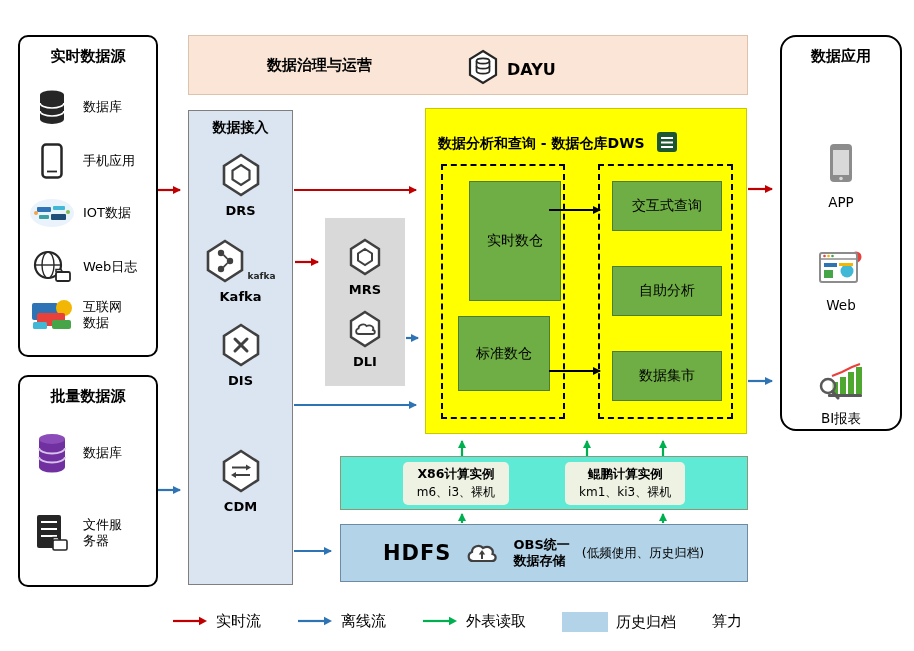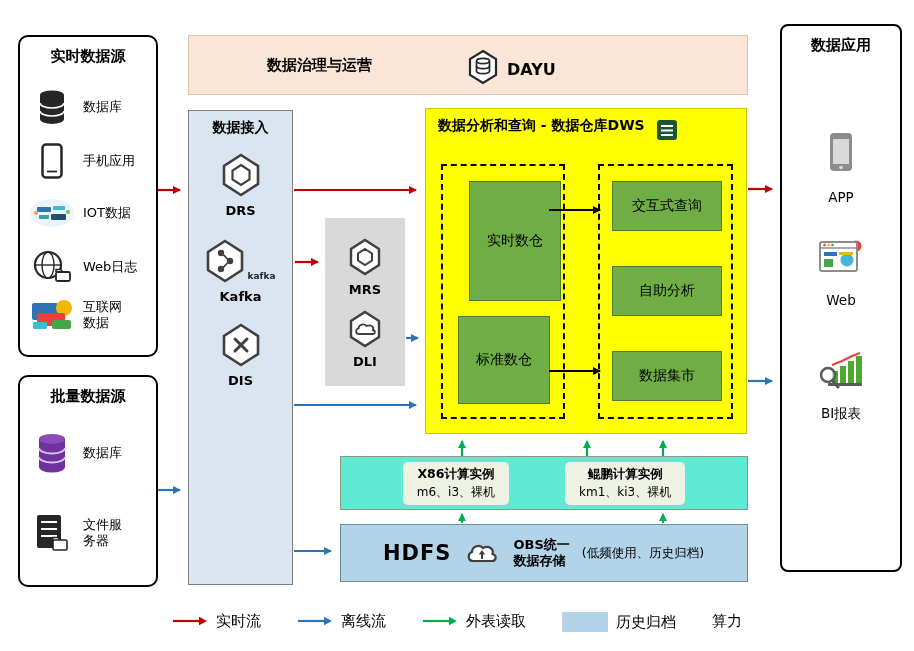--- a/index.html
+++ b/index.html
@@ -21,40 +21,40 @@
 
   .ingest{position:absolute;left:188px;top:110px;width:105px;height:475px;background:#dbe5f1;border:1px solid #7f7f7f}
   .ing-item{position:absolute;left:0;width:100%;text-align:center}
   .ing-label{font-weight:bold;font-size:13px;margin-top:2px}
   .kafka-row{display:flex;align-items:flex-end;justify-content:center;gap:2px}
   .kafka-mark{font-size:9px;font-weight:bold;color:#262626;padding-bottom:6px}
 
   .proc{position:absolute;left:325px;top:218px;width:80px;height:168px;background:#d9d9d9}
 
   .dws{position:absolute;left:425px;top:108px;width:322px;height:326px;background:#ffff00;border:1px solid #c9c900}
-  .dws-head{display:flex;gap:9px;padding:8px 0 0 12px}
+  .dws-head{display:flex;align-items:center;gap:9px;padding:20px 0 0 12px}
   .dws-title{font-weight:bold;font-size:14px}
   .dashed{position:absolute;border:2px dashed #000}
   .wh-box{left:15px;top:55px;width:124px;height:255px}
   .svc-box{left:172px;top:55px;width:135px;height:255px}
   .gbox{position:absolute;background:#6fae44;border:1.5px solid #4e7d31;display:flex;align-items:center;justify-content:center;font-weight:normal;font-size:14px;text-align:center}
 
   .compute{position:absolute;left:340px;top:456px;width:408px;height:54px;background:#5eead4;border:1px solid #8a9a78;display:flex;align-items:center;justify-content:center;gap:56px}
   .pill{background:#edf2e3;border-radius:5px;padding:4px 14px;text-align:center}
   .pill-title{font-weight:bold;font-size:12.5px}
   .pill-detail{font-size:12px;margin-top:1px}
 
   .hdfs{position:absolute;left:340px;top:524px;width:408px;height:58px;background:#b3d4e8;border:1px solid #6d8ca3;display:flex;align-items:center;gap:12px;padding-left:42px}
   .hdfs-label{font-weight:bold;font-size:21px;letter-spacing:1px}
   .obs-text{font-weight:bold;font-size:13px;line-height:1.25}
   .hdfs-note{font-size:12.5px}
 
-  .apps{left:780px;top:24px;width:122px;height:548px;border-radius:8px}
+  .apps{left:780px;top:35px;width:122px;height:396px;border-radius:16px}
   .app-item{position:absolute;left:0;width:100%;text-align:center}
-  .app-label{font-size:13.5px;margin-top:12px}
+  .app-label{font-size:13.5px;margin-top:6px}
 
   .legend{position:absolute;left:0;top:612px;width:914px;display:flex;justify-content:center;align-items:flex-start;gap:36px;z-index:11}
   .lg-item{display:flex;align-items:center;gap:8px;font-size:15px}
   .swatch{width:46px;height:20px;display:inline-block}
   .swatch.archive{background:#b3d4e8}
 </style>
 </head>
 <body>
 
 <div class="canvas">
@@ -206,20 +206,32 @@
       <span>
         <svg width="40" height="44" viewBox="0 0 40 44">
           <polygon points="20,2 37,13 37,31 20,42 3,31 3,13" fill="#fff" stroke="#404040" stroke-width="2.6"></polygon>
           <line x1="14" y1="16" x2="26" y2="28" stroke="#404040" stroke-width="3" stroke-linecap="round"></line>
           <line x1="26" y1="16" x2="14" y2="28" stroke="#404040" stroke-width="3" stroke-linecap="round"></line>
         </svg>
       </span>
       <div class="ing-label">DIS</div>
     </div>
 
+    <div class="ing-item" style="top:338px">
+      <span>
+        <svg width="40" height="44" viewBox="0 0 40 44">
+          <polygon points="20,2 37,13 37,31 20,42 3,31 3,13" fill="#fff" stroke="#404040" stroke-width="2.6"></polygon>
+          <line x1="11" y1="18.5" x2="25" y2="18.5" stroke="#404040" stroke-width="2"></line>
+          <polygon points="25,15.5 30,18.5 25,21.5" fill="#404040"></polygon>
+          <line x1="29" y1="26" x2="15" y2="26" stroke="#404040" stroke-width="2"></line>
+          <polygon points="15,23 10,26 15,29" fill="#404040"></polygon>
+        </svg>
+      </span>
+      <div class="ing-label">CDM</div>
+    </div>
   </div>
 
   <div class="proc">
     <div class="ing-item" style="top:20px">
       <span>
         <svg width="34" height="38" viewBox="0 0 34 38">
           <polygon points="17,2 31,11 31,27 17,36 3,27 3,11" fill="#fff" stroke="#404040" stroke-width="2.4"></polygon>
           <polygon points="17,11 24,15.5 24,22.5 17,27 10,22.5 10,15.5" fill="none" stroke="#404040" stroke-width="2"></polygon>
         </svg>
       </span>
@@ -246,21 +258,21 @@
           <line x1="7" y1="13.5" x2="19" y2="13.5" stroke="#fff" stroke-width="2"></line>
           <line x1="7" y1="18" x2="19" y2="18" stroke="#fff" stroke-width="2"></line>
         </svg>
       </span>
     </div>
 
     <div class="dashed wh-box">
       <div class="gbox" style="left:26px;top:15px;width:92px;height:120px">
         <span>实时数仓</span>
       </div>
-      <div class="gbox" style="left:15px;top:150px;width:92px;height:88px">
+      <div class="gbox" style="left:15px;top:150px;width:92px;height:75px">
         <span>标准数仓</span>
       </div>
     </div>
 
     <div class="dashed svc-box">
       <div class="gbox" style="left:12px;top:15px;width:110px;height:50px">
         <span>交互式查询</span>
       </div>
       <div class="gbox" style="left:12px;top:185px;width:110px;height:50px">
         <span>数据集市</span>

